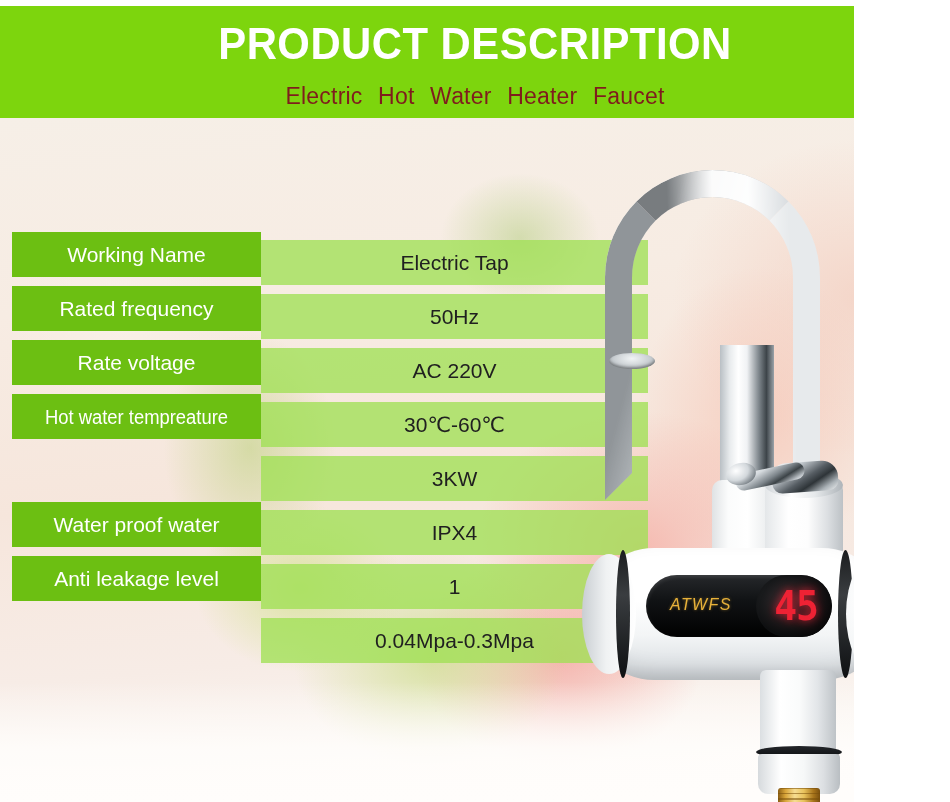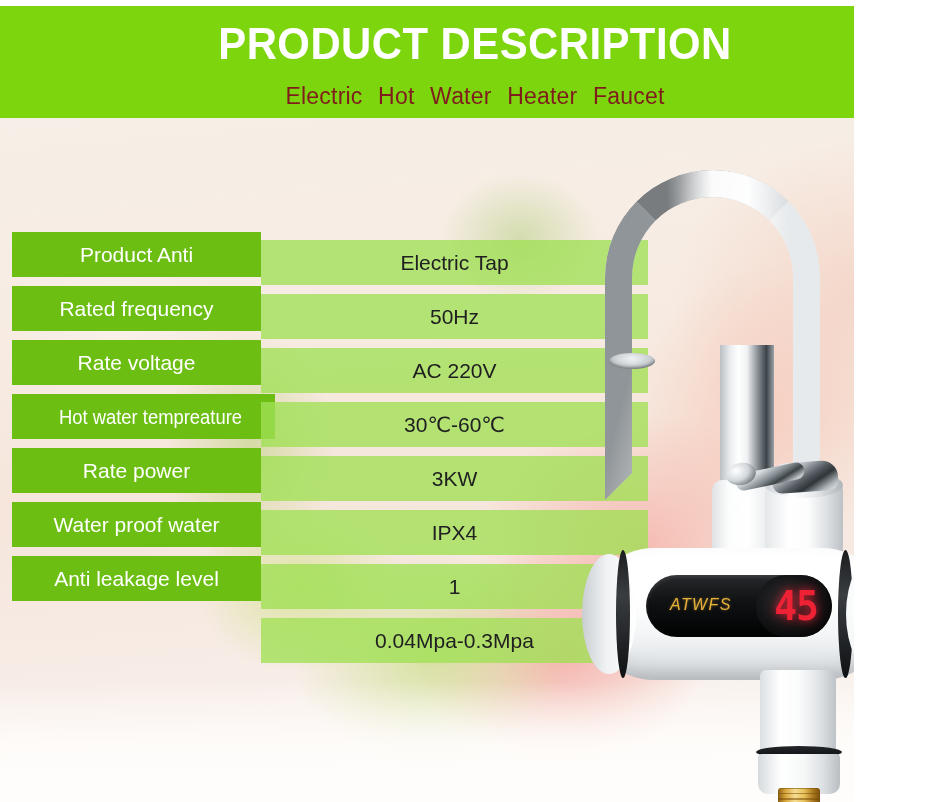--- a/index.html
+++ b/index.html
@@ -52,21 +52,21 @@
 
   
   .spec-table{position:absolute;left:12px;top:232px;width:636px;}
   .spec-row{position:relative;height:45px;margin-bottom:9px;}
   .spec-key{
     position:absolute;left:0;top:0;width:249px;height:45px;
     background:#6cbf12;
     display:flex;align-items:center;justify-content:center;
     color:#ffffff;font-size:21px;line-height:24px;white-space:nowrap;
   }
-  .spec-row.tight .spec-key{font-size:20px;transform-origin:center;padding-left:14px;}
+  .spec-row.tight .spec-key{font-size:20px;transform-origin:center;}
   .spec-row.tight .spec-key span{display:inline-block;transform:scaleX(.92);}
   .spec-val{
     position:absolute;left:249px;top:0;width:387px;height:45px;
     background:rgba(160,224,84,.78);
     display:flex;align-items:center;justify-content:center;
     color:#202020;font-size:21px;line-height:24px;white-space:nowrap;margin-top:8px;
   }
 
   
   .faucet{position:absolute;left:560px;top:150px;width:390px;height:652px;}
@@ -229,21 +229,21 @@
   </div>
 
   <div class="header">
     <div class="header-title">PRODUCT DESCRIPTION</div>
     <div class="header-sub">Electric  Hot  Water  Heater  Faucet</div>
   </div>
 
   <div class="spec-table">
 
     <div class="spec-row">
-      <div class="spec-key">Product Anti</div>
+      <div class="spec-key">Working Name</div>
       <div class="spec-val">Electric Tap</div>
     </div>
 
     <div class="spec-row">
       <div class="spec-key">Rated frequency</div>
       <div class="spec-val">50Hz</div>
     </div>
 
     <div class="spec-row">
       <div class="spec-key">Rate voltage</div>
@@ -251,21 +251,20 @@
     </div>
 
     <div class="spec-row tight">
       <div class="spec-key">
           <span>Hot water tempreature</span>
         </div>
       <div class="spec-val">30℃-60℃</div>
     </div>
 
     <div class="spec-row">
-      <div class="spec-key">Rate power</div>
       <div class="spec-val">3KW</div>
     </div>
 
     <div class="spec-row">
       <div class="spec-key">Water proof water</div>
       <div class="spec-val">IPX4</div>
     </div>
 
     <div class="spec-row">
       <div class="spec-key">Anti leakage  level</div>

